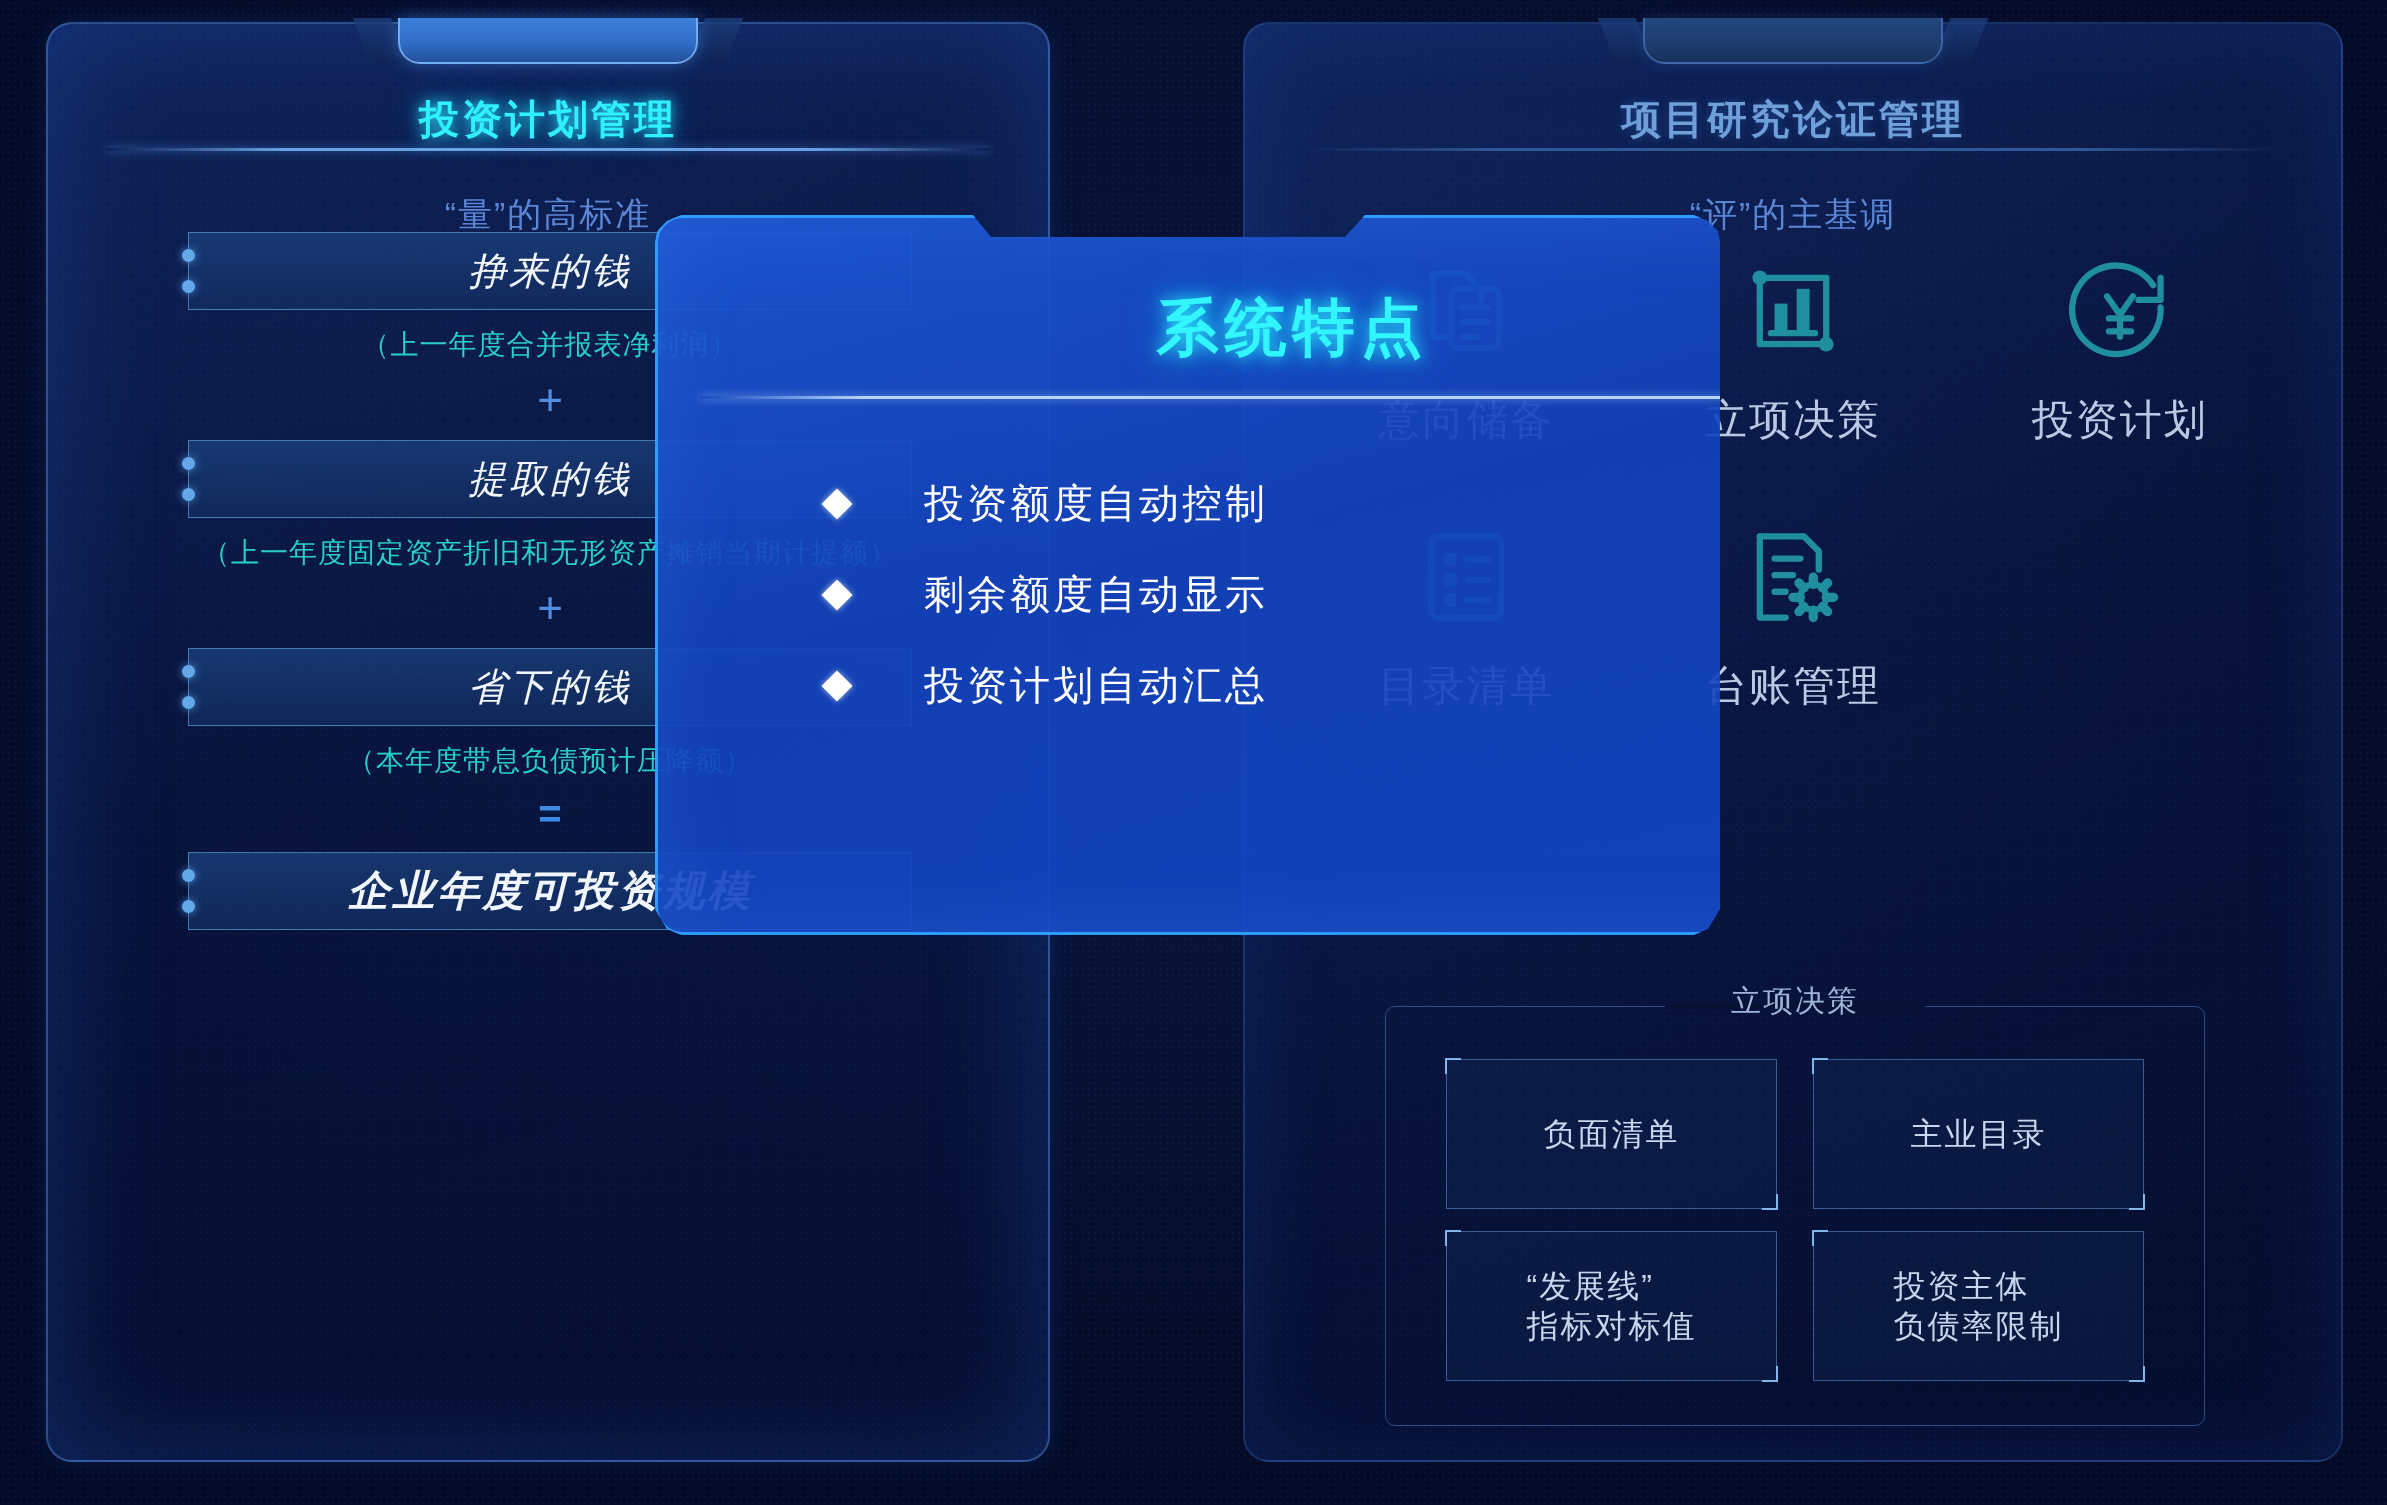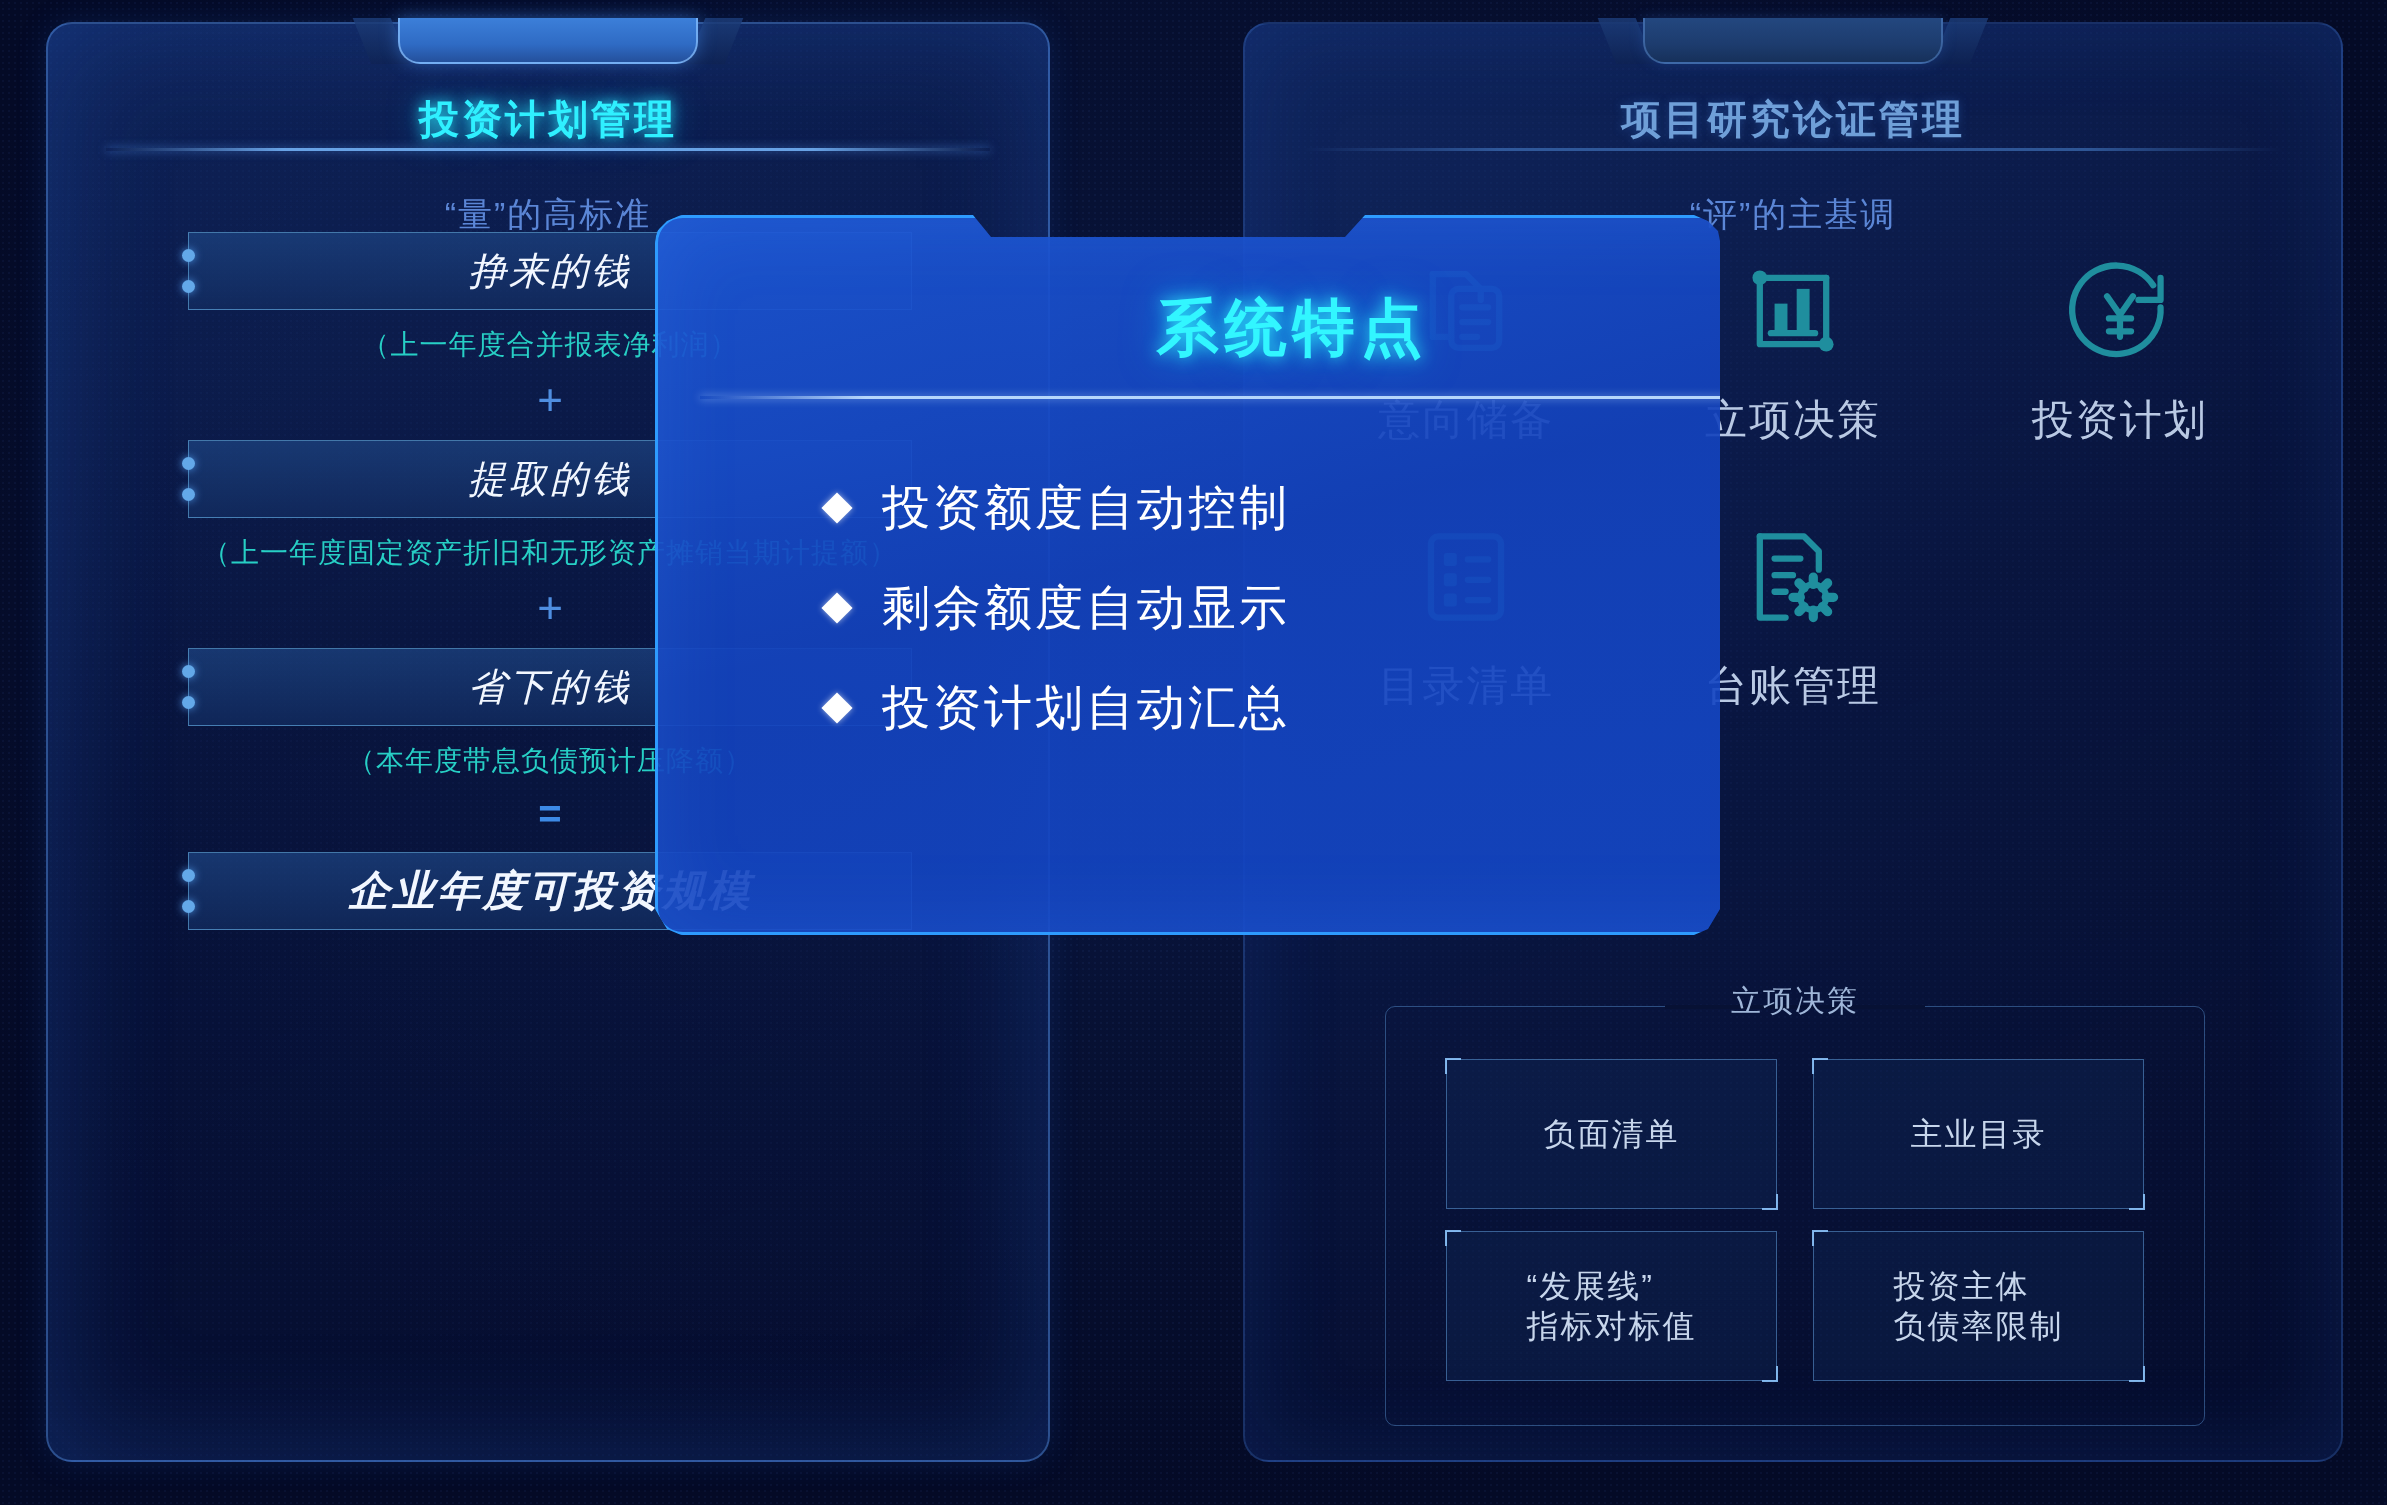--- a/index.html
+++ b/index.html
@@ -202,21 +202,21 @@
   }
   .bullet {
     display:flex; align-items:center; margin-bottom: 36px;
   }
   .bullet .dia {
     width: 22px; height: 22px; background:#ffffff; margin-right: 34px;
     transform: rotate(45deg); flex: 0 0 auto;
     box-shadow: 0 0 6px rgba(255,255,255,.6);
   }
   .bullet .btxt {
-    color:#ffffff; font-size: 48px; letter-spacing: 3px;
+    color:#ffffff; font-size: 40px; letter-spacing: 3px; margin-left: 42px;
   }
 </style>
 </head>
 <body>
 
 <div id="stage">
 
   <section class="panel left">
     <div class="notch-skew-l"></div>
     <div class="notch-skew-r"></div>

